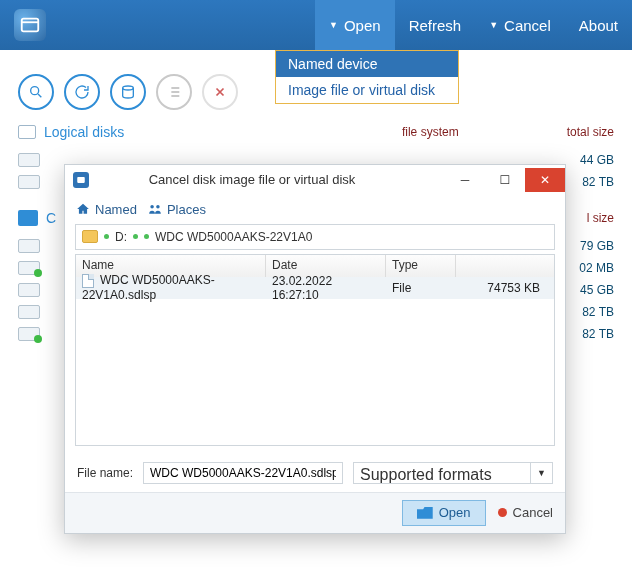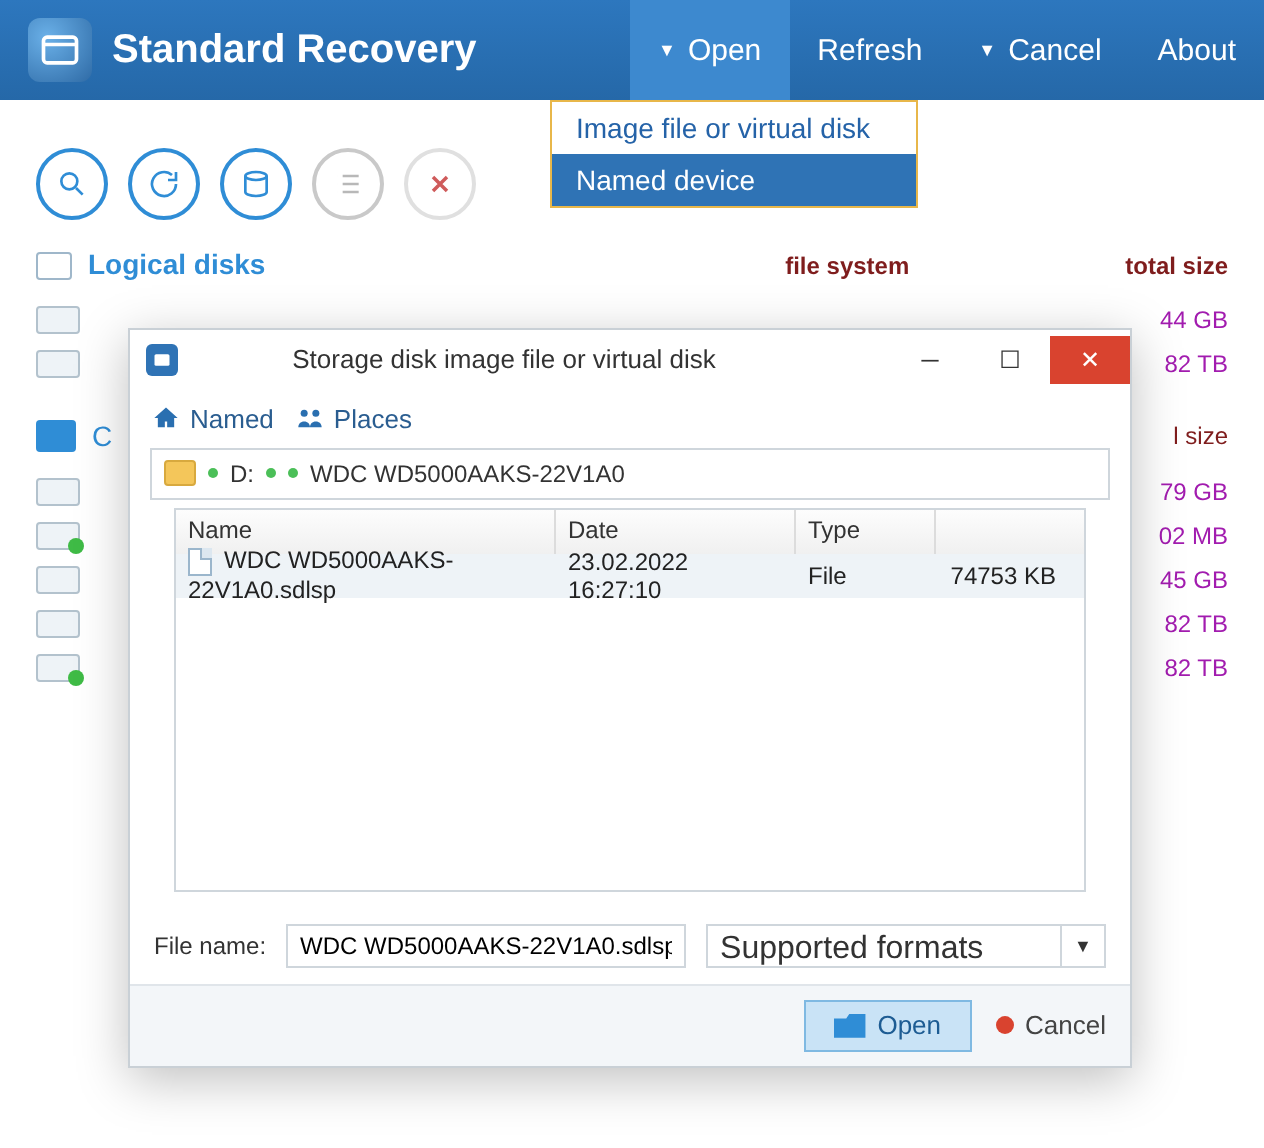--- a/index.html
+++ b/index.html
@@ -17,30 +17,30 @@
   .dropdown { position: absolute; top: 50px; left: 275px; width: 184px; border: 1px solid #e8b74a; background: #fff; z-index: 5; }
   .dropdown-item { padding: 5px 12px; font-size: 14px; cursor: pointer; }
   .dropdown-item.sel { background: #2f73b5; color: #fff; }
   .dropdown-item.imgfile { color: #2563a8; }
 
   .toolbar { display:flex; gap:10px; padding: 24px 18px 10px; align-items:center; }
   .tbtn { width:36px; height:36px; border:2px solid #2f8dd6; border-radius:50%; display:flex;align-items:center;justify-content:center; color:#2f8dd6; cursor:pointer; }
   .tbtn.gray { border-color:#c9c9c9; color:#b8b8b8; }
   .tbtn.x { border-color:#e0e0e0; color:#cf5b5b; }
 
-  .section-hdr { display:flex; align-items:flex-end; padding: 4px 18px; color:#2f8dd6; font-size:14px; gap:8px;font-weight:bold; }
+  .section-hdr { display:flex; align-items:center; padding: 4px 18px; color:#2f8dd6; font-size:14px; gap:8px; }
   .section-hdr .spacer { flex:1; }
   .col-lbl { color:#7f1d1d; font-size:12px; }
   .col-fs { margin-right: 100px;}
   
   .drives { padding: 6px 18px 0; }
   .drive-row { height:20px; margin-bottom:2px; display:flex; align-items:center; position:relative;}
   .drive-ic { width:22px; height:14px; border:1px solid #b3c2cd; border-radius:2px; background:#eef3f7; position:relative; margin-right:8px;}
   .drive-ic.green::after{ content:''; position:absolute; right:-3px; bottom:-3px; width:8px;height:8px;border-radius:50%;background:#3fbb46;}
-  .size-tag { position:absolute; right:0; font-size:12px; color:#a21caf;}
+  .size-tag { position:absolute; right:0; font-size:12px; color:#0c4a6e;}
 
   .hdr-b { display:flex;align-items:center; padding: 16px 18px 4px; gap:8px; color:#2f8dd6; font-size:14px;}
   .hdr-b .spacer{flex:1;}
   .disk-ic { width:20px;height:16px; background:#2f8dd6; border-radius:2px; }
 
   
   .dialog { position:absolute; top:164px; left:64px; width:502px; height:370px; background:#fff; border:1px solid #c9d0d6; box-shadow: 0 6px 24px rgba(0,0,0,.25); z-index:10; display:flex; flex-direction:column;}
   .dlg-title { height:30px; display:flex; align-items:center; padding-left:8px; font-size:13px; color:#333; }
   .dlg-title-ic { width:16px;height:16px; background:#2f73b5; border-radius:3px; margin-right:10px; display:flex;align-items:center;justify-content:center;}
   .dlg-title .t { flex:1; text-align:center; padding-right:40px;}
@@ -49,21 +49,21 @@
   .winbtn.close { background:#d9432f; color:#fff; }
 
   .dlg-nav { height:30px; display:flex; align-items:center; padding:0 10px; gap:10px; font-size:13px;}
   .navbtn { display:flex; align-items:center; gap:4px; color:#2a5d90; cursor:pointer;}
   .nav-ic{width:16px;height:14px;}
 
   .pathbar { height:26px; margin:0 10px 4px; border:1px solid #cfd6dc; display:flex; align-items:center; padding:0 6px; gap:6px; font-size:12px; color:#333;}
   .folder-ic{ width:16px;height:13px; background:#f4c65a; border-radius:2px; border:1px solid #d8a93e;}
   .dot{ width:5px;height:5px;border-radius:50%; background:#4bbf58;}
 
-  .filelist { flex: 0 0 auto; margin:0 22px; border:1px solid #cfd6dc; height:192px; background:#fff; }
+  .filelist { flex: 0 0 auto; margin:0 10px; border:1px solid #cfd6dc; height:192px; background:#fff; }
   .fl-hdr { display:flex; height:22px; background:linear-gradient(#fdfdfd,#f0f0f0); font-size:12px; color:#333; }
   .fl-hdr div{ border-right:1px solid #dcdcdc; padding:3px 6px;}
   .c-name{ flex:0 0 190px;} .c-date{flex:0 0 120px;} .c-type{flex:0 0 70px;} .c-size{flex:1; text-align:right; padding-right:14px !important;}
   .fl-row { display:flex; height:22px; background:#eef3f7; font-size:12px; color:#222; align-items:center;}
   .fl-row div{ padding:0 6px;}
   .file-ic{ width:12px;height:14px; border:1px solid #9bb6cc; background:#fff; display:inline-block; margin-right:6px; vertical-align:middle; position:relative;}
   .file-ic::after{content:''; position:absolute; right:-1px;top:-1px;width:5px;height:5px;background:#dce7f0;border-left:1px solid #9bb6cc;border-bottom:1px solid #9bb6cc;}
 
   .fname-row{ display:flex; align-items:center; gap:10px; padding:16px 12px 8px; font-size:12px; color:#333;}
   .fname-row input{ height:22px; border:1px solid #cfd6dc; padding:0 6px; font-size:12px;}
@@ -83,42 +83,41 @@
 </head>
 <body>
 
 <div class="topbar">
   <div class="app-icon">
     <svg viewBox="0 0 24 24" fill="none" stroke="#fff" stroke-width="2">
         <rect x="3" y="5" width="18" height="14" rx="2"></rect>
         <path d="M3 9h18"></path>
       </svg>
   </div>
-  <div class="app-title">Standard Recovery</div>
   <div class="menubar">
     <div class="menu-item active">
       <span class="caret">▼</span>
       <span>Open</span>
     </div>
     <div class="menu-item">
         <span>Refresh</span>
       </div>
     <div class="menu-item">
       <span class="caret">▼</span>
       <span>Cancel</span>
     </div>
     <div class="menu-item">
         <span>About</span>
       </div>
   </div>
 </div>
 
 <div class="dropdown">
+  <div class="dropdown-item sel">Named device</div>
   <div class="dropdown-item imgfile">Image file or virtual disk</div>
-  <div class="dropdown-item sel">Named device</div>
 </div>
 
 <div class="toolbar">
   <div class="tbtn">
       <svg width="16" height="16" viewBox="0 0 24 24" fill="none" stroke="currentColor" stroke-width="2">
         <circle cx="10" cy="10" r="6"></circle>
         <path d="m20 20-5-5"></path>
       </svg>
     </div>
   <div class="tbtn">
@@ -194,21 +193,21 @@
     </div>
 </div>
 
 <div class="dialog">
   <div class="dlg-title">
     <span class="dlg-title-ic">
         <svg width="10" height="10" viewBox="0 0 24 24" fill="#fff">
           <rect x="3" y="5" width="18" height="14" rx="2"></rect>
         </svg>
       </span>
-    <span class="t">Storage disk image file or virtual disk</span>
+    <span class="t">Cancel disk image file or virtual disk</span>
     <div class="winbtns">
       <div class="winbtn">─</div>
       <div class="winbtn">☐</div>
       <div class="winbtn close">✕</div>
     </div>
   </div>
 
   <div class="dlg-nav">
     <div class="navbtn">
       <svg class="nav-ic" viewBox="0 0 24 24" fill="#2a6fb0">

